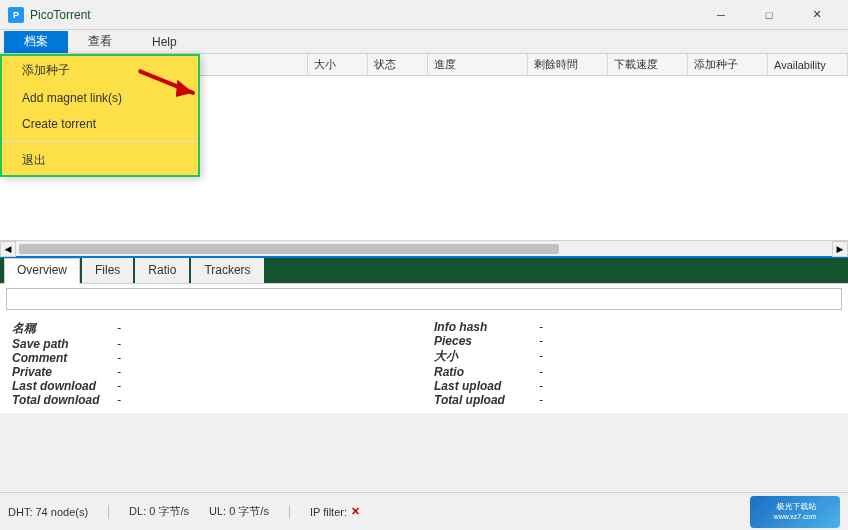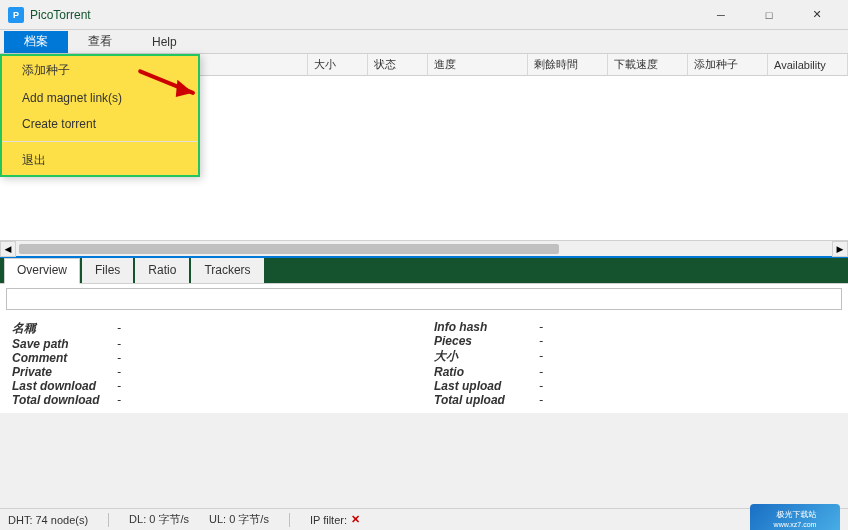--- a/index.html
+++ b/index.html
@@ -245,21 +245,21 @@
       font-size: 12px;
       color: #333;
     }
 
     
     .status-bar {
       position: absolute;
       bottom: 0;
       left: 0;
       right: 0;
-      height: 22px;
+      height: 38px;
       background: #f0f0f0;
       border-top: 1px solid #d0d0d0;
       display: flex;
       align-items: center;
       padding: 0 8px;
       font-size: 11px;
       color: #333;
       gap: 20px;
     }
     .status-item {

